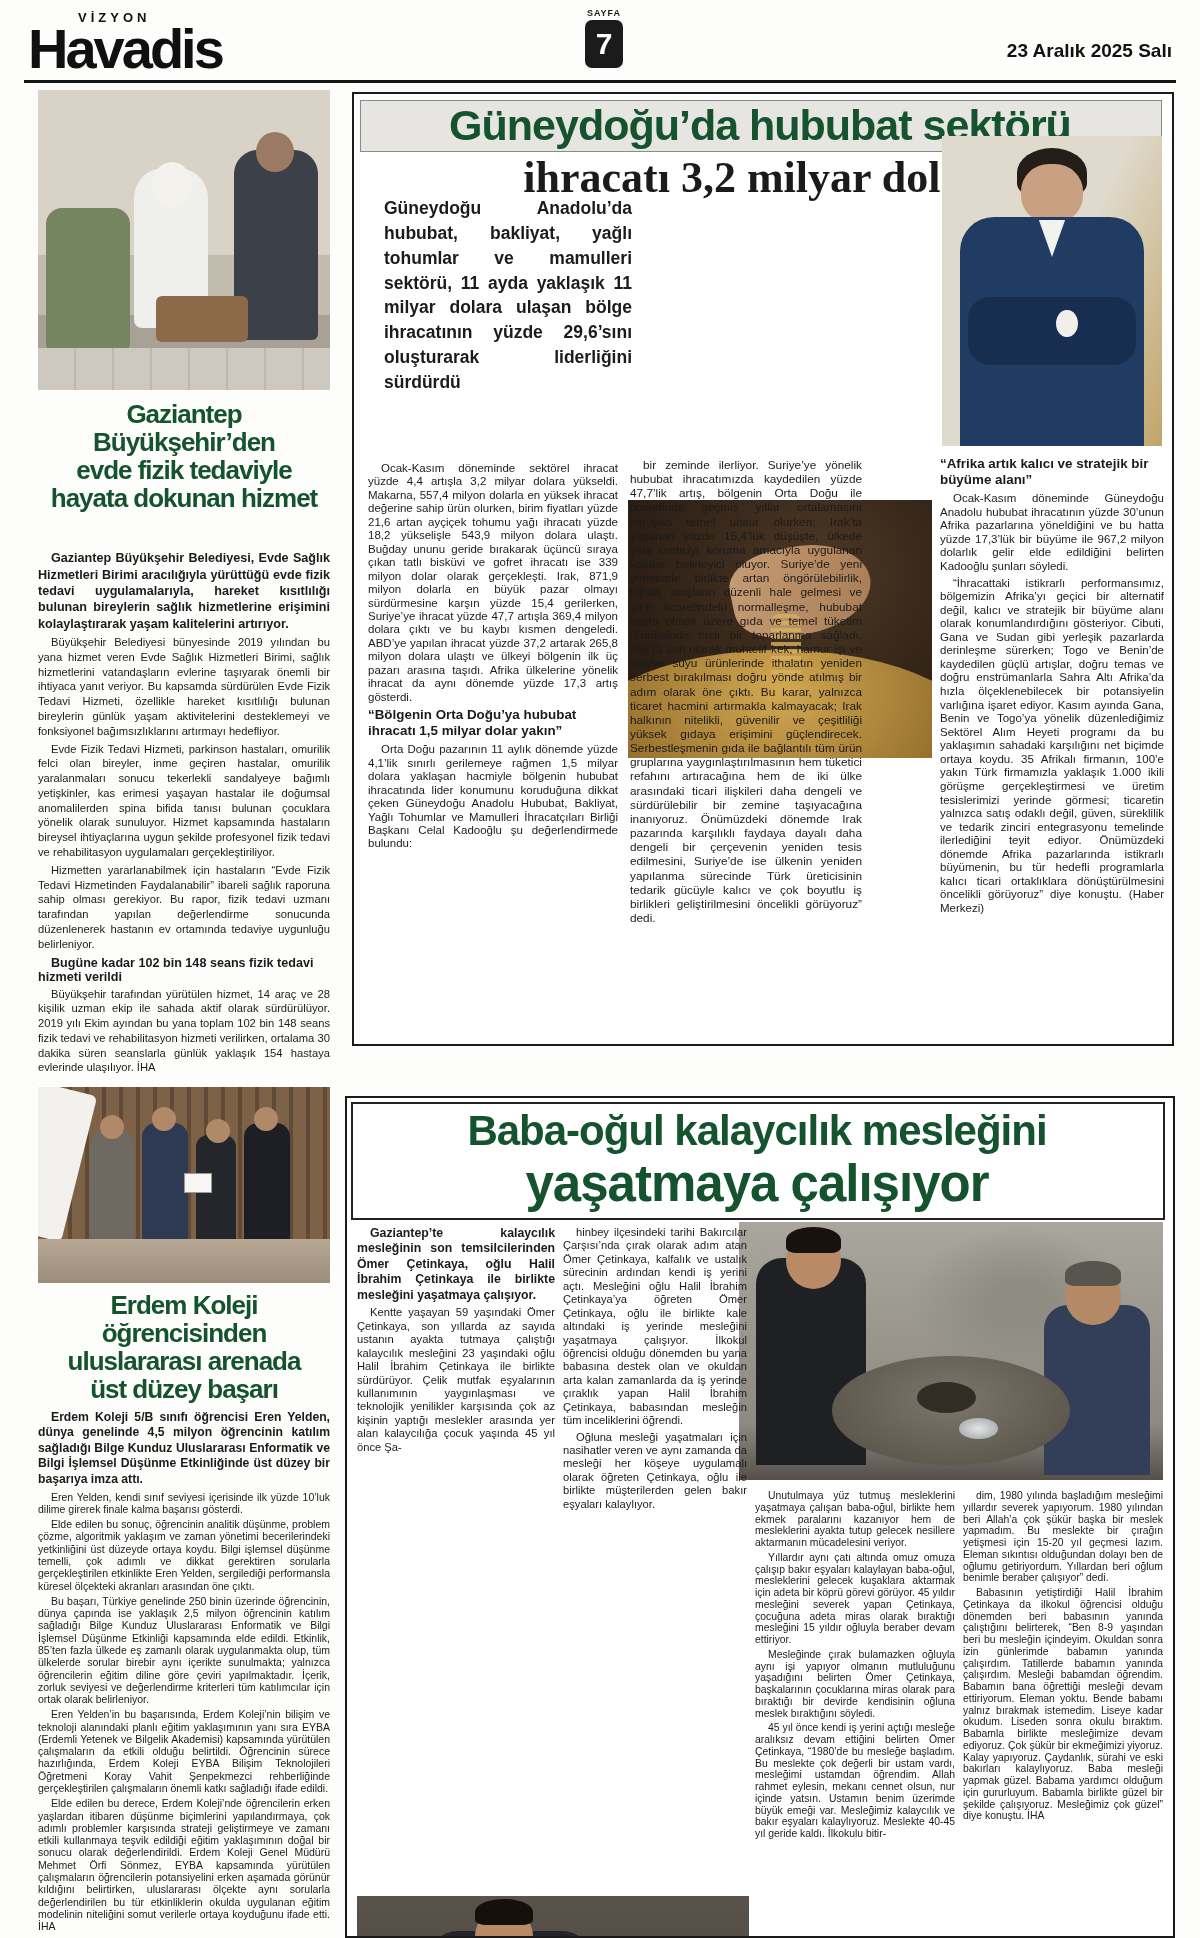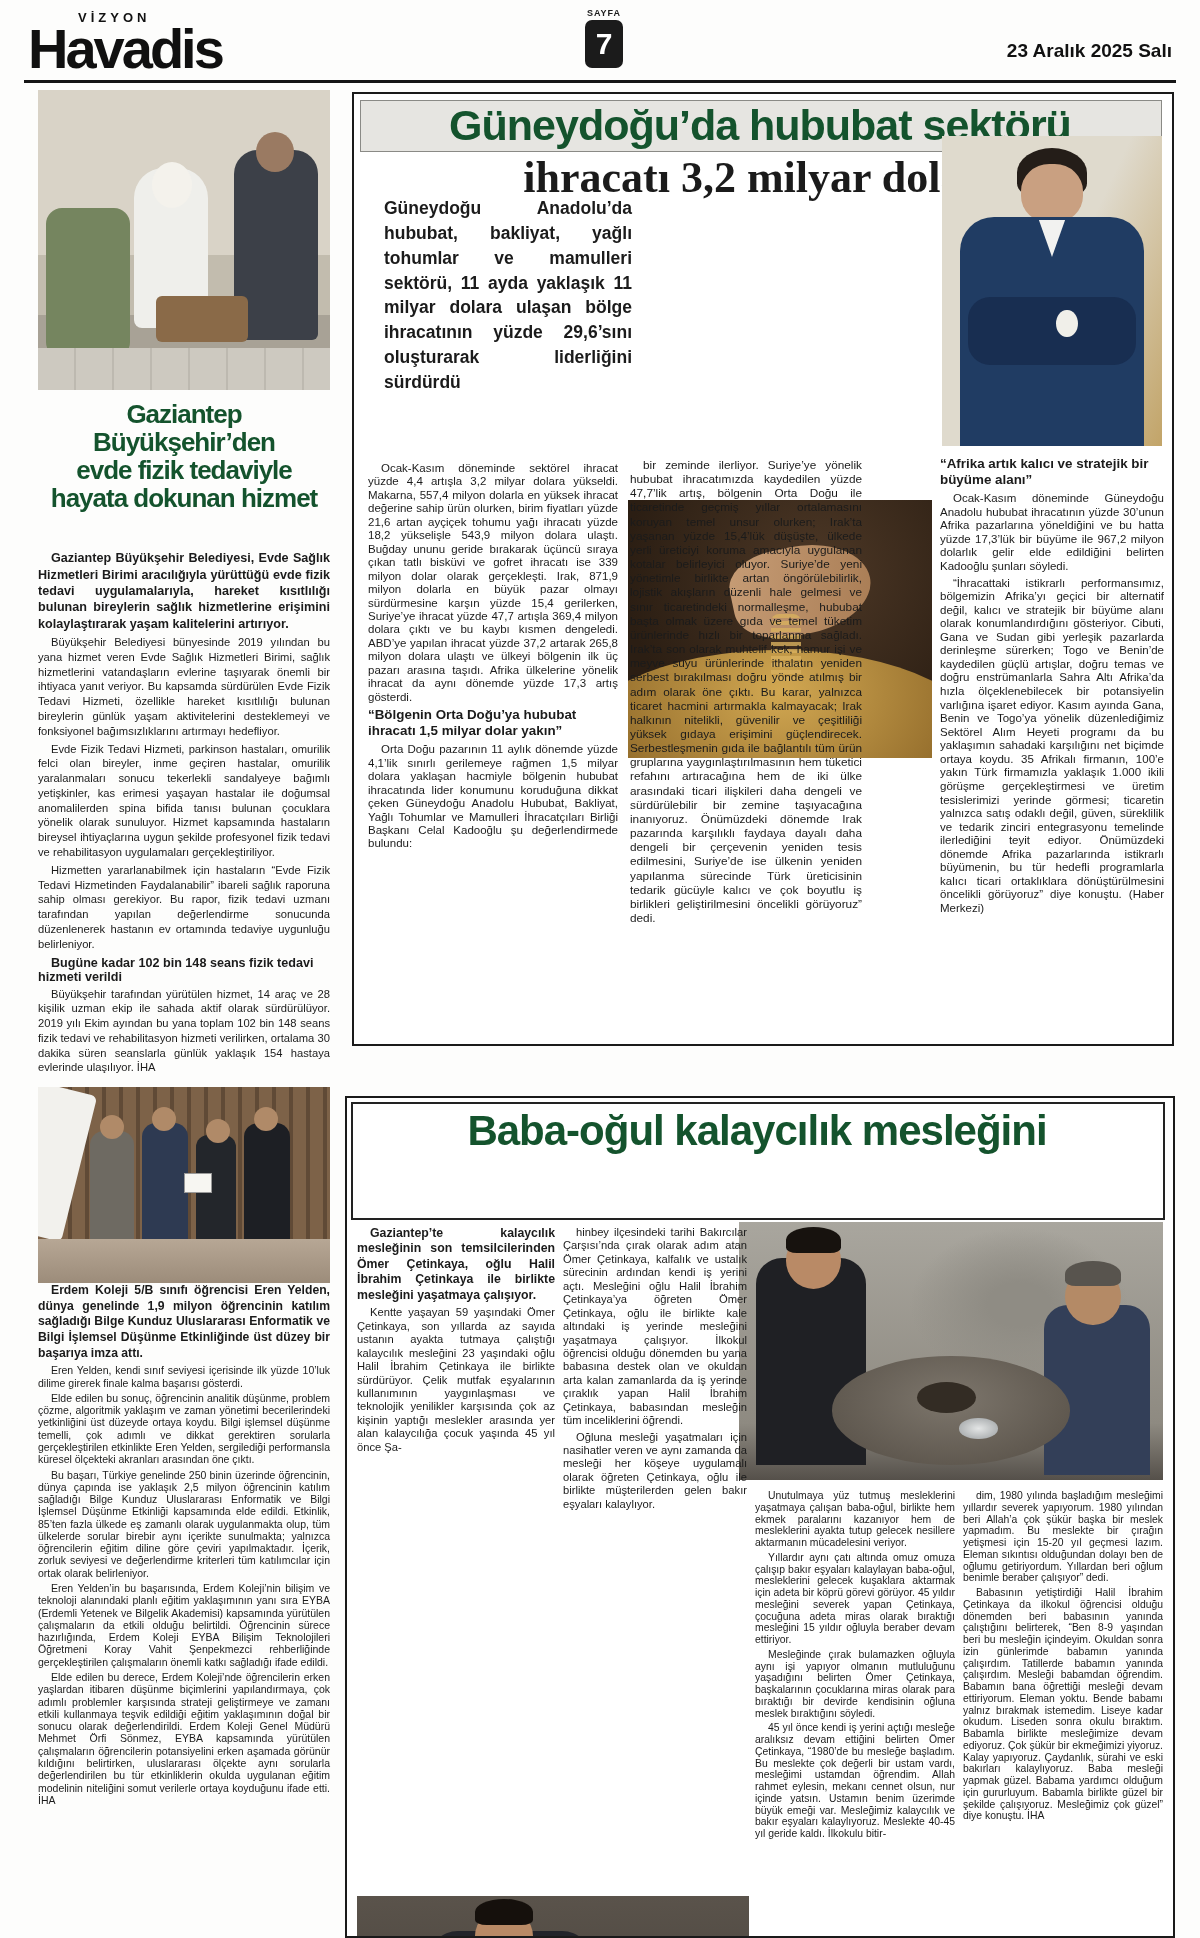--- a/index.html
+++ b/index.html
@@ -161,23 +161,28 @@
       <div class="p3">
           <span class="hd"></span>
         </div>
       <div class="p4">
           <span class="hd"></span>
         </div>
       <div class="cert"></div>
       <div class="floor"></div>
     </div>
 
+    <div class="headline h-left2">
+      <div>Erdem Koleji öğrencisinden</div>
+      <div>uluslararası arenada</div>
+      <div>üst düzey başarı</div>
+    </div>
 
     <div class="jcol lead lead-erdem">
-      <p>Erdem Koleji 5/B sınıfı öğrencisi Eren Yelden, dünya genelinde 1,9 milyon öğrencinin katılım sağladığı Bilge Kunduz Uluslararası Enformatik ve Bilgi İşlemsel Düşünme Etkinliğinde üst düzey bir başarıya imza attı.</p>
+      <p>Erdem Koleji 5/B sınıfı öğrencisi Eren Yelden, dünya genelinde 4,5 milyon öğrencinin katılım sağladığı Bilge Kunduz Uluslararası Enformatik ve Bilgi İşlemsel Düşünme Etkinliğinde üst düzey bir başarıya imza attı.</p>
     </div>
 
     <div class="jcol body-erdem">
         <p>Eren Yelden, kendi sınıf seviyesi içerisinde ilk yüzde 10’luk dilime girerek finale kalma başarısı gösterdi.</p>
         <p>Elde edilen bu sonuç, öğrencinin analitik düşünme, problem çözme, algoritmik yaklaşım ve zaman yönetimi becerilerindeki yetkinliğini üst düzeyde ortaya koydu. Bilgi işlemsel düşünme temelli, çok adımlı ve dikkat gerektiren sorularla gerçekleştirilen etkinlikte Eren Yelden, sergilediği performansla küresel ölçekteki akranları arasından öne çıktı.</p>
         <p>Bu başarı, Türkiye genelinde 250 binin üzerinde öğrencinin, dünya çapında ise yaklaşık 2,5 milyon öğrencinin katılım sağladığı Bilge Kunduz Uluslararası Enformatik ve Bilgi İşlemsel Düşünme Etkinliği kapsamında elde edildi. Etkinlik, 85’ten fazla ülkede eş zamanlı olarak uygulanmakta olup, tüm ülkelerde sorular birebir aynı içerikte sunulmakta; yalnızca öğrencilerin eğitim diline göre çeviri yapılmaktadır. İçerik, zorluk seviyesi ve değerlendirme kriterleri tüm katılımcılar için ortak olarak belirleniyor.</p>
         <p>Eren Yelden’in bu başarısında, Erdem Koleji’nin bilişim ve teknoloji alanındaki planlı eğitim yaklaşımının yanı sıra EYBA (Erdemli Yetenek ve Bilgelik Akademisi) kapsamında yürütülen çalışmaların da etkili olduğu belirtildi. Öğrencinin sürece hazırlığında, Erdem Koleji EYBA Bilişim Teknolojileri Öğretmeni Koray Vahit Şenpekmezci rehberliğinde gerçekleştirilen çalışmaların önemli katkı sağladığı ifade edildi.</p>
         <p>Elde edilen bu derece, Erdem Koleji’nde öğrencilerin erken yaşlardan itibaren düşünme biçimlerini yapılandırmaya, çok adımlı problemler karşısında strateji geliştirmeye ve zamanı etkili kullanmaya teşvik edildiği eğitim yaklaşımının doğal bir sonucu olarak değerlendirildi. Erdem Koleji Genel Müdürü Mehmet Örfi Sönmez, EYBA kapsamında yürütülen çalışmaların öğrencilerin potansiyelini erken aşamada görünür kıldığını belirtirken, uluslararası ölçekte aynı sorularla değerlendirilen bu tür etkinliklerin okulda uygulanan eğitim modelinin niteliğini somut verilerle ortaya koyduğunu ifade etti. İHA</p>
       </div>
   </div>
@@ -223,20 +228,21 @@
       <div>
           <p>Ocak-Kasım döneminde Güneydoğu Anadolu hububat ihracatının yüzde 30’unun Afrika pazarlarına yöneldiğini ve bu hatta yüzde 17,3’lük bir büyüme ile 967,2 milyon dolarlık gelir elde edildiğini belirten Kadooğlu şunları söyledi.</p>
           <p>“İhracattaki istikrarlı performansımız, bölgemizin Afrika’yı geçici bir alternatif değil, kalıcı ve stratejik bir büyüme alanı olarak konumlandırdığını gösteriyor. Cibuti, Gana ve Sudan gibi yerleşik pazarlarda derinleşme sürerken; Togo ve Benin’de kaydedilen güçlü artışlar, doğru temas ve doğru enstrümanlarla Sahra Altı Afrika’da hızla ölçeklenebilecek bir potansiyelin varlığına işaret ediyor. Kasım ayında Gana, Benin ve Togo’ya yönelik düzenlediğimiz Sektörel Alım Heyeti programı da bu yaklaşımın sahadaki karşılığını net biçimde ortaya koydu. 35 Afrikalı firmanın, 100’e yakın Türk firmamızla yaklaşık 1.000 ikili görüşme gerçekleştirmesi ve üretim tesislerimizi yerinde görmesi; ticaretin yalnızca satış odaklı değil, güven, süreklilik ve tedarik zinciri entegrasyonu temelinde ilerlediğini teyit ediyor. Önümüzdeki dönemde Afrika pazarlarında istikrarlı büyümenin, bu tür hedefli programlarla kalıcı ticari ortaklıklara dönüştürülmesini öncelikli görüyoruz” diye konuştu. (Haber Merkezi)</p>
         </div>
     </div>
   </div>
 
   <div class="artbox kalayci">
     <div class="absin headbox" style="left:4px;top:4px;width:810px;height:114px;"></div>
     <div class="absin headline hl1-kalayci" style="left:10px;top:12px;width:800px;">Baba-oğul kalaycılık mesleğini</div>
+    <div class="absin headline hl2-kalayci" style="left:10px;top:60px;width:800px;">yaşatmaya çalışıyor</div>
 
     <div class="absin photo ph-work" style="left:392px;top:124px;width:424px;height:258px;">
       <div class="mott"></div>
       <div class="man1"></div>
       <div class="hd1"></div>
       <div class="hair1"></div>
       <div class="man2"></div>
       <div class="hd2"></div>
       <div class="hair2"></div>
       <div class="slab"></div>

